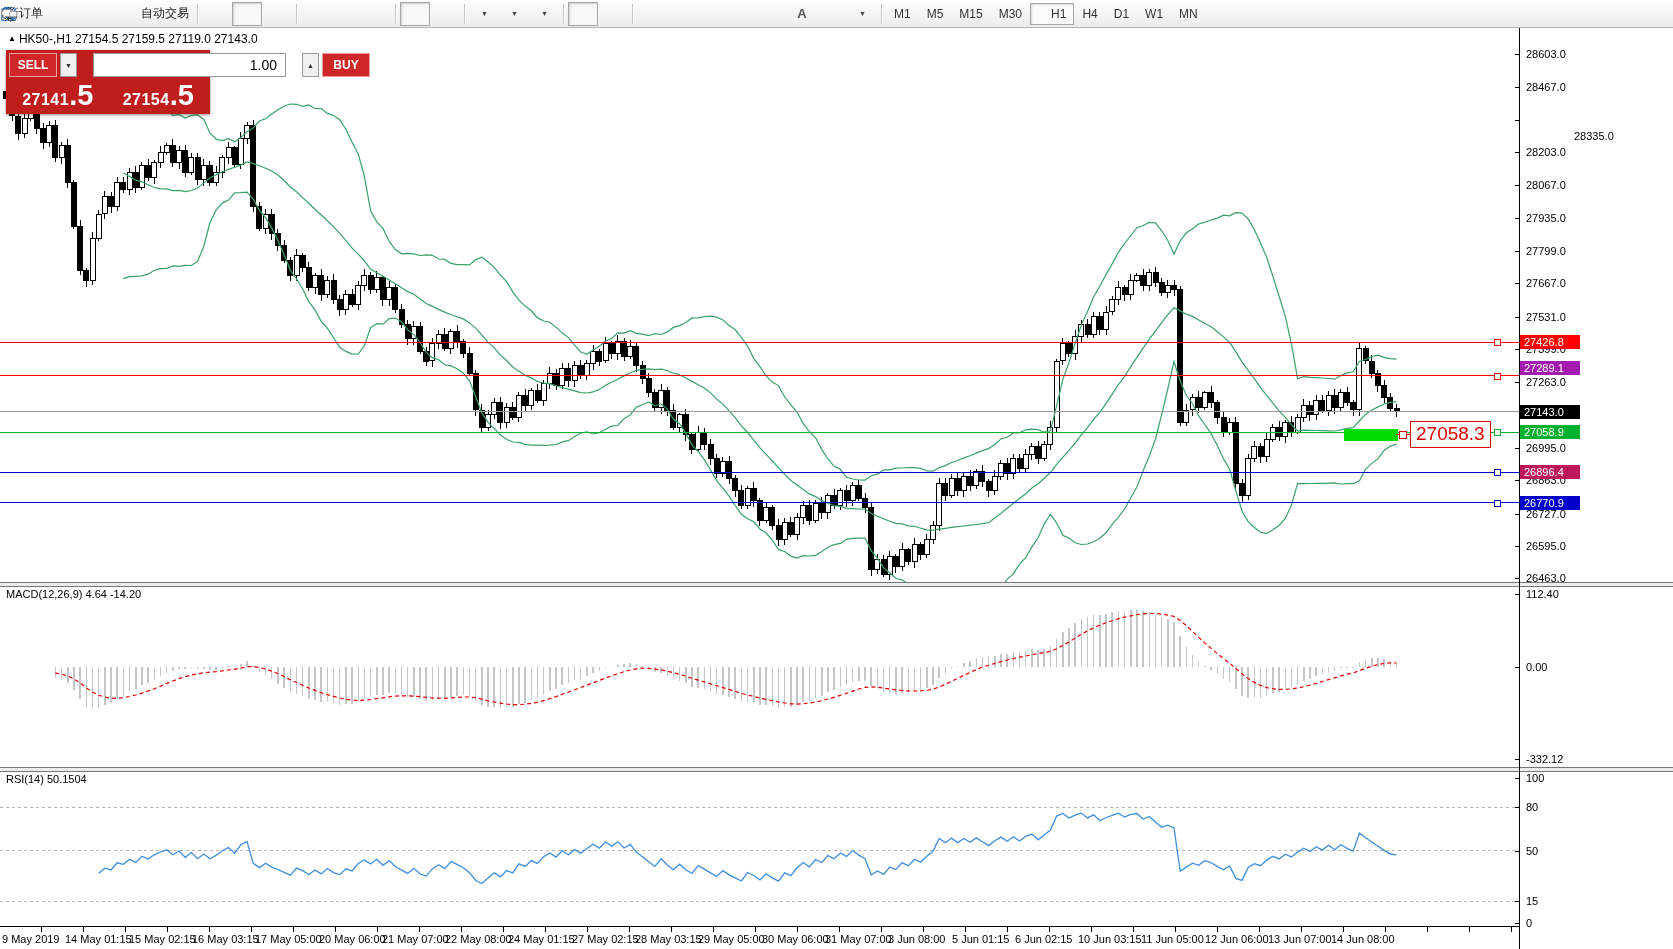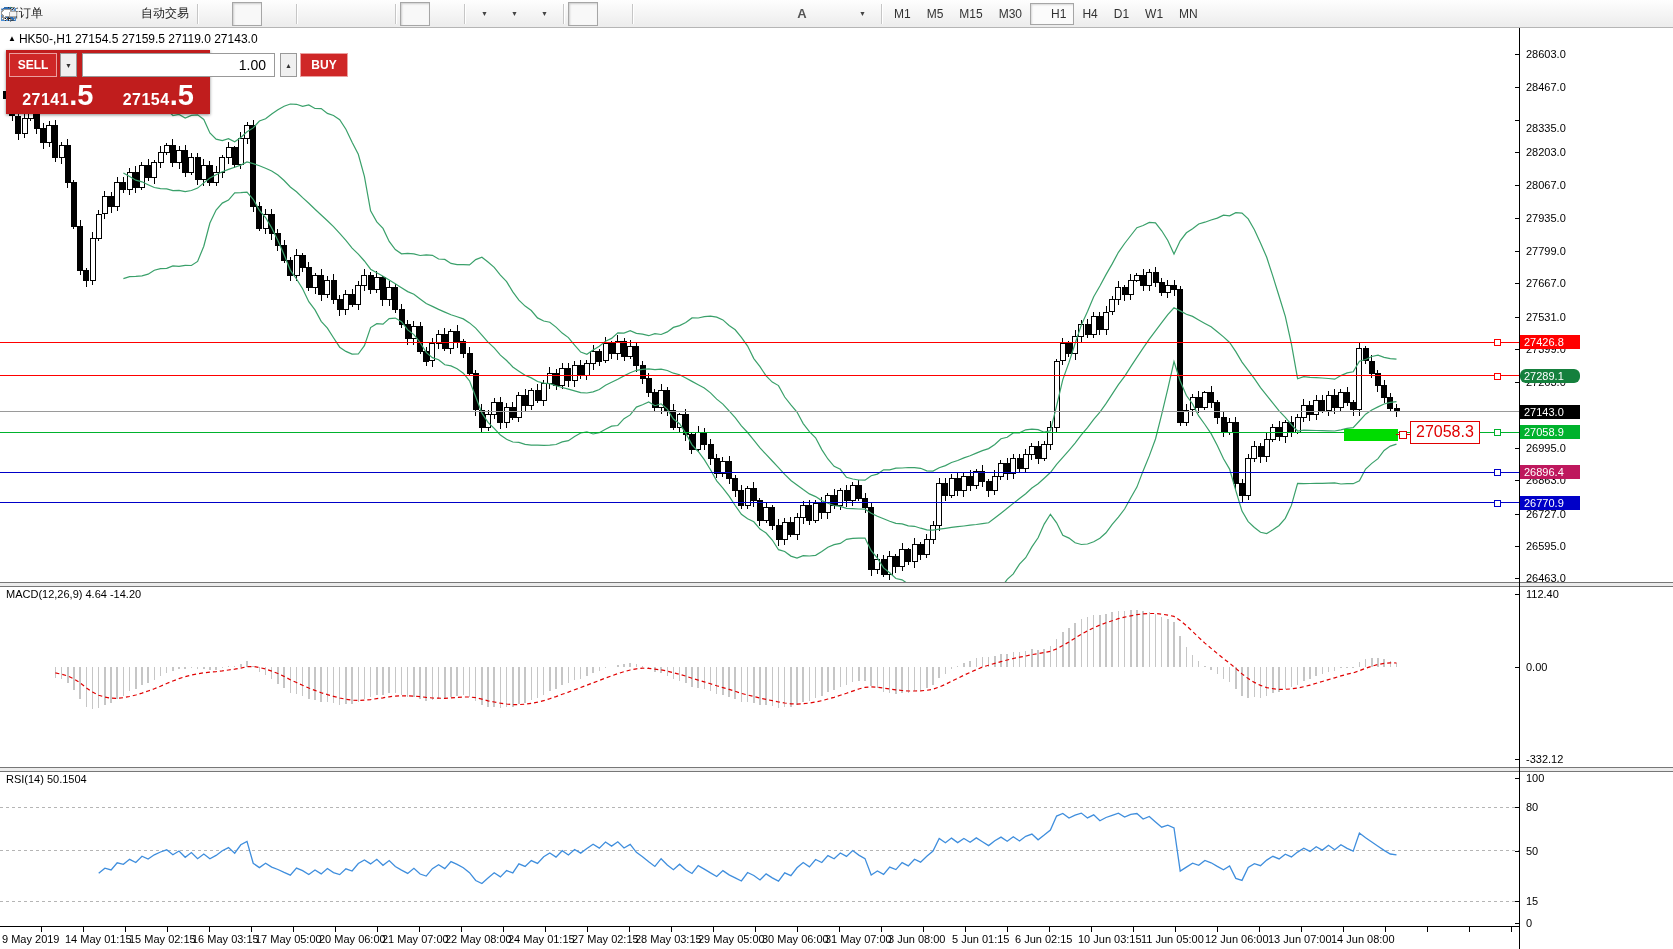--- a/index.html
+++ b/index.html
@@ -36,38 +36,38 @@
   .ptickmark{position:absolute;left:1515px;width:4px;height:1px;background:#000;}
   .plabel{position:absolute;left:1520px;width:56px;font-size:11px;line-height:14px;height:14px;
      color:#fff;padding-left:4px;transform:translateY(-7px);white-space:nowrap;}
   .dlabel{position:absolute;top:905px;font-size:11px;color:#000;white-space:nowrap;}
   
   #panel{position:absolute;left:6px;top:22px;width:204px;background:#c01d1d;padding:3px;
      box-sizing:border-box;box-shadow:0 1px 3px rgba(0,0,0,.45);}
   .p-row1{display:flex;height:24px;gap:3px;}
   .obtn{flex:0 0 46px;background:#cf2727;border:1px solid #eb9f9f;color:#fff;font-size:12px;
      font-weight:bold;display:flex;align-items:center;justify-content:center;}
-  .vol-wrap{flex:1;display:flex;gap:5px;}
+  .vol-wrap{flex:1;display:flex;gap:16px;}
   .spin{width:17px;background:#f0f0f0;border:1px solid #999;color:#333;font-size:7px;
      display:flex;align-items:center;justify-content:center;box-sizing:border-box;}
   .vol{flex:1;min-width:0;border:1px solid #999;font-size:14px;text-align:right;
      padding-right:8px;font-family:"Liberation Sans",sans-serif;box-sizing:border-box;}
   .p-row2{display:flex;margin-top:3px;gap:3px;}
   .price-box{flex:1;color:#fff;display:flex;align-items:baseline;justify-content:center;
      padding:4px 0 2px;background:#c01d1d;}
   .pb-main{font-size:16px;font-weight:bold;letter-spacing:.5px;}
   .pb-big{font-size:29px;font-weight:bold;line-height:22px;}
   
   #cnnote{position:absolute;left:1200px;top:408px;font-size:31px;font-weight:bold;
      color:#00d300;text-shadow:2px 2px 0 #17511c;letter-spacing:5px;white-space:nowrap;}
   #hlrect{position:absolute;left:1344px;top:401px;width:54px;height:12px;background:#00dc00;}
   #tagline{position:absolute;left:1396px;top:406px;width:14px;height:1px;background:#e00000;}
   #tagsq{position:absolute;left:1399px;top:403px;width:6px;height:6px;background:#fff;border:1px solid #e00000;}
   #pricetag{position:absolute;left:1410px;top:393px;border:1px solid #e00000;color:#e00000;
-     background:#fff;font-size:16px;padding:1px 5px 2px;}
+     background:#fff;font-size:19px;padding:1px 5px 2px;}
   .msq{position:absolute;width:5px;height:5px;background:#fff;box-sizing:content-box;}
 </style>
 </head>
 <body>
 
 <div id="toolbar">
   <span class="tbtn">
     <svg width="16" height="16" viewBox="0 0 16 16">
         <rect x="4" y="1" width="10" height="13" fill="#fff" stroke="#8a8a8a"></rect>
         <line x1="6" y1="4" x2="12" y2="4" stroke="#bbb"></line>
@@ -969,21 +969,21 @@
 
   <div class="indlabel" id="macdlabel">MACD(12,26,9) 4.64 -14.20</div>
   <div class="indlabel" id="rsilabel">RSI(14) 50.1504</div>
 
   <div id="overlay">
       <div class="ptickmark" style="top:26px;"></div>
       <div class="ptick" style="top:26px;">28603.0</div>
       <div class="ptickmark" style="top:59px;"></div>
       <div class="ptick" style="top:59px;">28467.0</div>
       <div class="ptickmark" style="top:92px;"></div>
-      <div class="ptick" style="top:100px;">28335.0</div>
+      <div class="ptick" style="top:108px;margin-left:48px;">28335.0</div>
       <div class="ptickmark" style="top:124px;"></div>
       <div class="ptick" style="top:124px;">28203.0</div>
       <div class="ptickmark" style="top:157px;"></div>
       <div class="ptick" style="top:157px;">28067.0</div>
       <div class="ptickmark" style="top:190px;"></div>
       <div class="ptick" style="top:190px;">27935.0</div>
       <div class="ptickmark" style="top:223px;"></div>
       <div class="ptick" style="top:223px;">27799.0</div>
       <div class="ptickmark" style="top:255px;"></div>
       <div class="ptick" style="top:255px;">27667.0</div>
@@ -999,21 +999,21 @@
       <div class="ptick" style="top:452px;">26863.0</div>
       <div class="ptickmark" style="top:486px;"></div>
       <div class="ptick" style="top:486px;">26727.0</div>
       <div class="ptickmark" style="top:518px;"></div>
       <div class="ptick" style="top:518px;">26595.0</div>
       <div class="ptickmark" style="top:550px;"></div>
       <div class="ptick" style="top:550px;">26463.0</div>
       <div class="msq" style="left:1494px;top:311px;border:1px solid #ff0000;"></div>
       <div class="plabel" style="top:314px;background:#ff0000;">27426.8</div>
       <div class="msq" style="left:1494px;top:345px;border:1px solid #ff0000;"></div>
-      <div class="plabel" style="top:348px;background:#15803d;border-radius:6px;">27289.1</div>
+      <div class="plabel" style="top:340px;background:#a21caf;">27289.1</div>
       <div class="plabel" style="top:384px;background:#000000;">27143.0</div>
       <div class="msq" style="left:1494px;top:401px;border:1px solid #00b22d;"></div>
       <div class="plabel" style="top:404px;background:#00b22d;">27058.9</div>
       <div class="msq" style="left:1494px;top:441px;border:1px solid #0000c8;"></div>
       <div class="plabel" style="top:444px;background:#be185d;">26896.4</div>
       <div class="msq" style="left:1494px;top:472px;border:1px solid #0000c8;"></div>
       <div class="plabel" style="top:475px;background:#0000c8;">26770.9</div>
       <div class="ptickmark" style="top:566px;"></div>
       <div class="ptick" style="top:566px;">112.40</div>
       <div class="ptickmark" style="top:639px;"></div>

